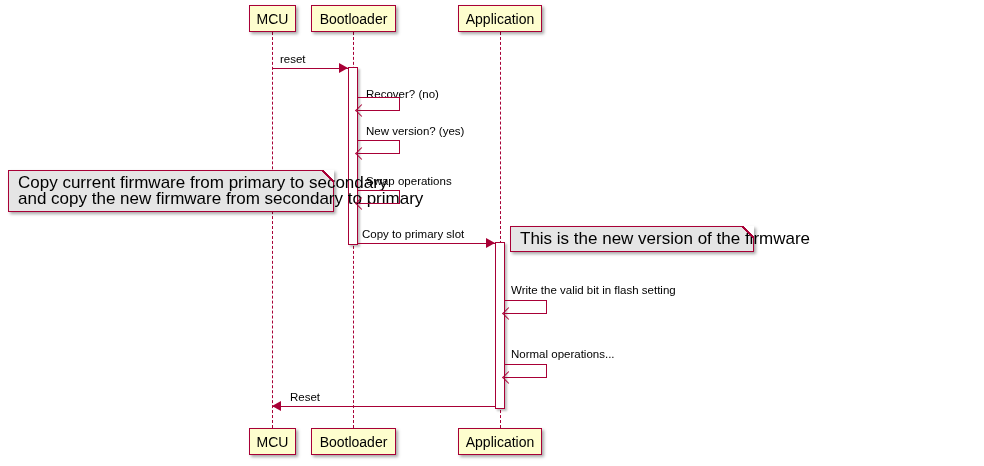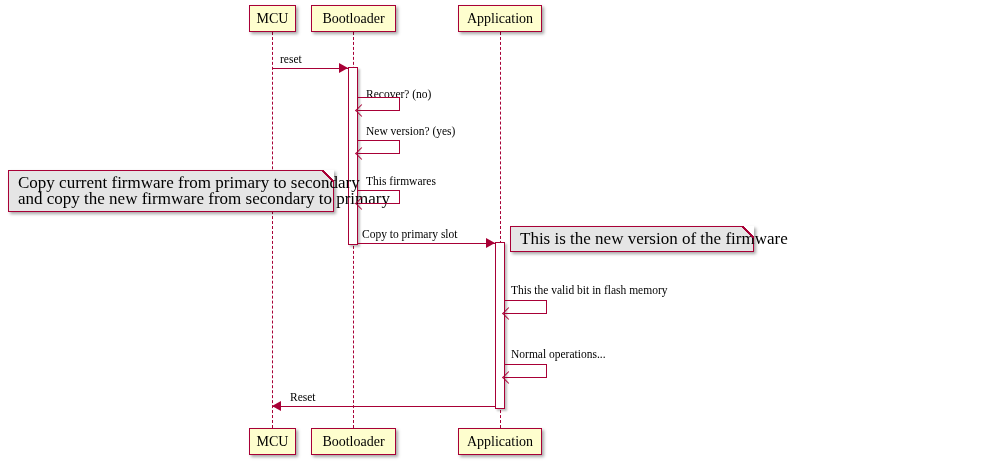--- a/index.html
+++ b/index.html
@@ -1,20 +1,20 @@
 <!DOCTYPE html>
 <html><head>
 <meta charset="utf-8">
 <style>
   html,body{margin:0;padding:0;background:#ffffff;}
   .diagram{
     position:relative;
     width:984px;height:466px;
     background:#ffffff;
-    font-family:Liberation Serif, serif;
+    font-family:Liberation Sans, sans-serif;
     overflow:hidden;
   }
   .lifeline{
     position:absolute;top:32px;height:396px;width:0;
     border-left:1px dashed #A80036;
   }
   .pbox{
     position:absolute;height:27px;box-sizing:border-box;
     background:#FEFECE;border:1.5px solid #A80036;
     box-shadow:2px 2px 3px rgba(0,0,0,0.35);
@@ -92,34 +92,34 @@
 
   <div class="mlabel" style="left:366px;top:124px">New version? (yes)</div>
   <div class="hline" style="left:358px;top:140px;width:42px"></div>
   <div class="vline" style="left:399px;top:140px;height:14px"></div>
   <div class="hline" style="left:358px;top:153px;width:42px"></div>
   <div class="chev-left" style="left:357px;top:149px"></div>
 
   <div class="note" style="left:8px;top:170px;width:326px">Copy current firmware from primary to secondary
 and copy the new firmware from secondary to primary</div>
 
-  <div class="mlabel" style="left:366px;top:174px">This firmwares</div>
+  <div class="mlabel" style="left:366px;top:174px">Swap operations</div>
   <div class="hline" style="left:358px;top:190px;width:42px"></div>
   <div class="vline" style="left:399px;top:190px;height:14px"></div>
   <div class="hline" style="left:358px;top:203px;width:42px"></div>
   <div class="chev-left" style="left:357px;top:199px"></div>
 
   <div class="mlabel" style="left:362px;top:227px">Copy to primary slot</div>
   <div class="hline" style="left:358px;top:243px;width:137px"></div>
   <div class="tri-right" style="left:486px;top:238px"></div>
 
   <div class="note" style="left:510px;top:226px;width:244px">This is the new version of the firmware</div>
 
 
-  <div class="mlabel" style="left:511px;top:283px">This the valid bit in flash memory</div>
+  <div class="mlabel" style="left:511px;top:283px">Write the valid bit in flash setting</div>
   <div class="hline" style="left:505px;top:300px;width:42px"></div>
   <div class="vline" style="left:546px;top:300px;height:14px"></div>
   <div class="hline" style="left:505px;top:313px;width:42px"></div>
   <div class="chev-left" style="left:504px;top:309px"></div>
 
   <div class="mlabel" style="left:511px;top:347px">Normal operations...</div>
   <div class="hline" style="left:505px;top:364px;width:42px"></div>
   <div class="vline" style="left:546px;top:364px;height:14px"></div>
   <div class="hline" style="left:505px;top:377px;width:42px"></div>
   <div class="chev-left" style="left:504px;top:373px"></div>

